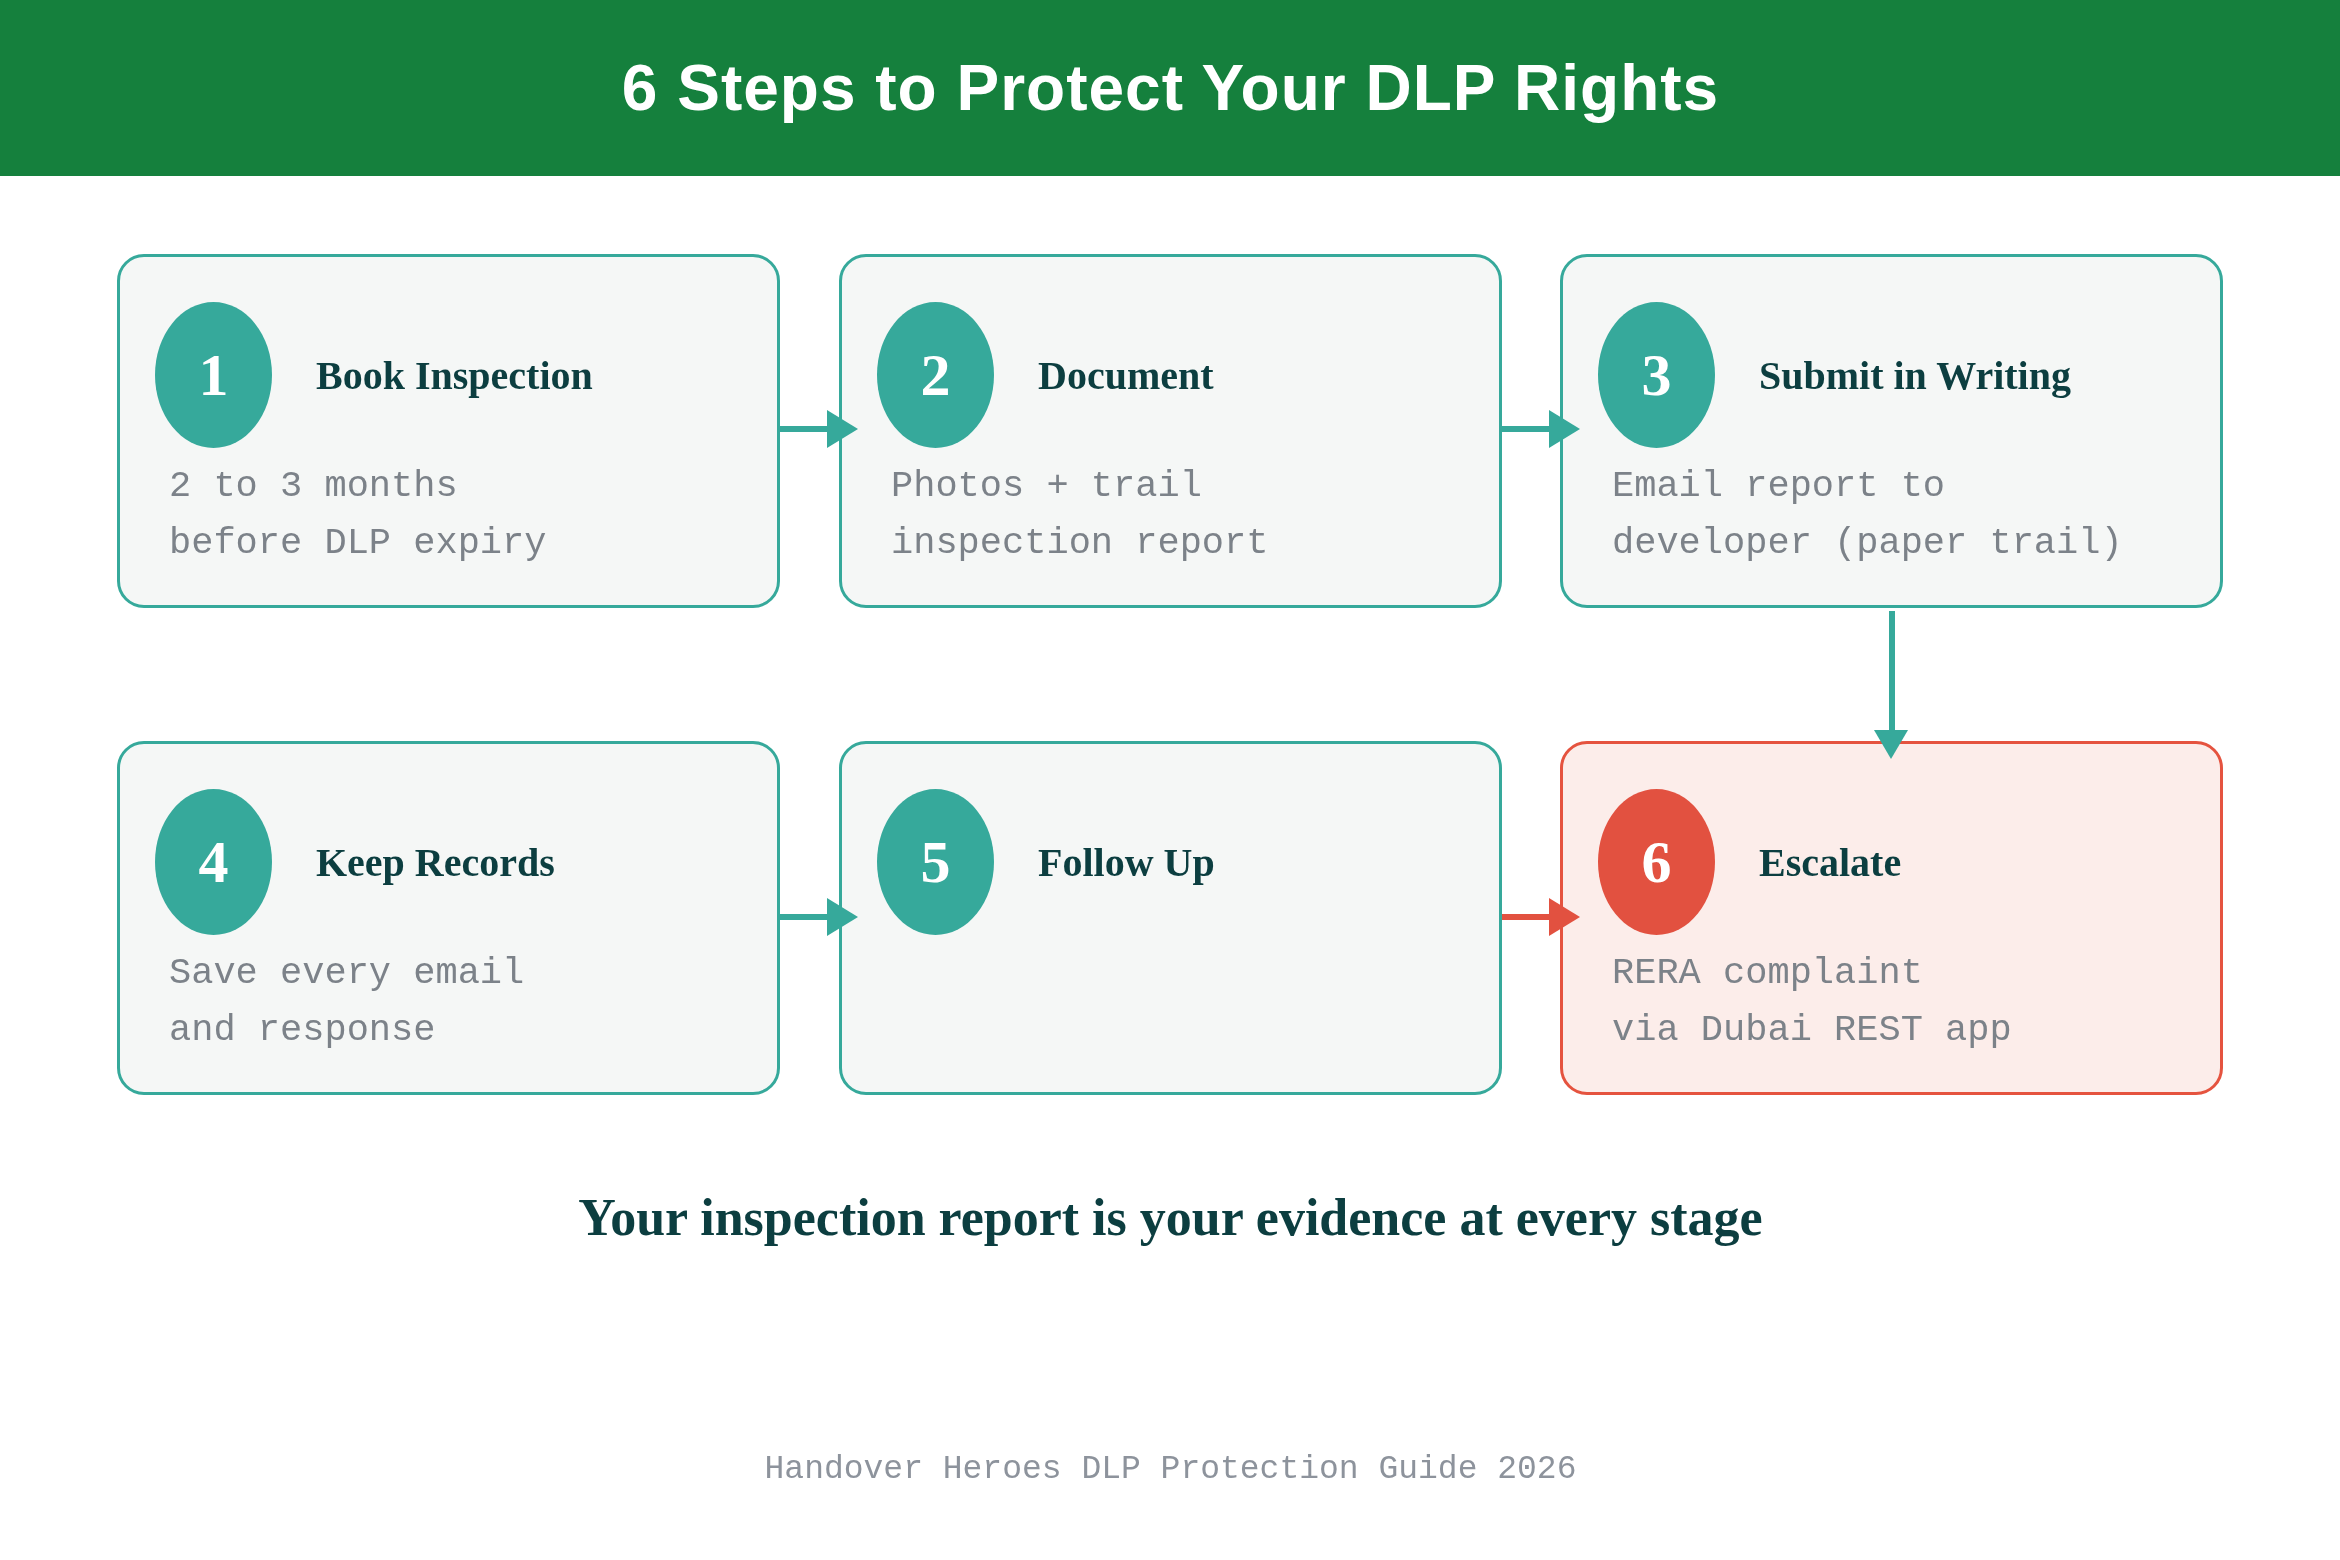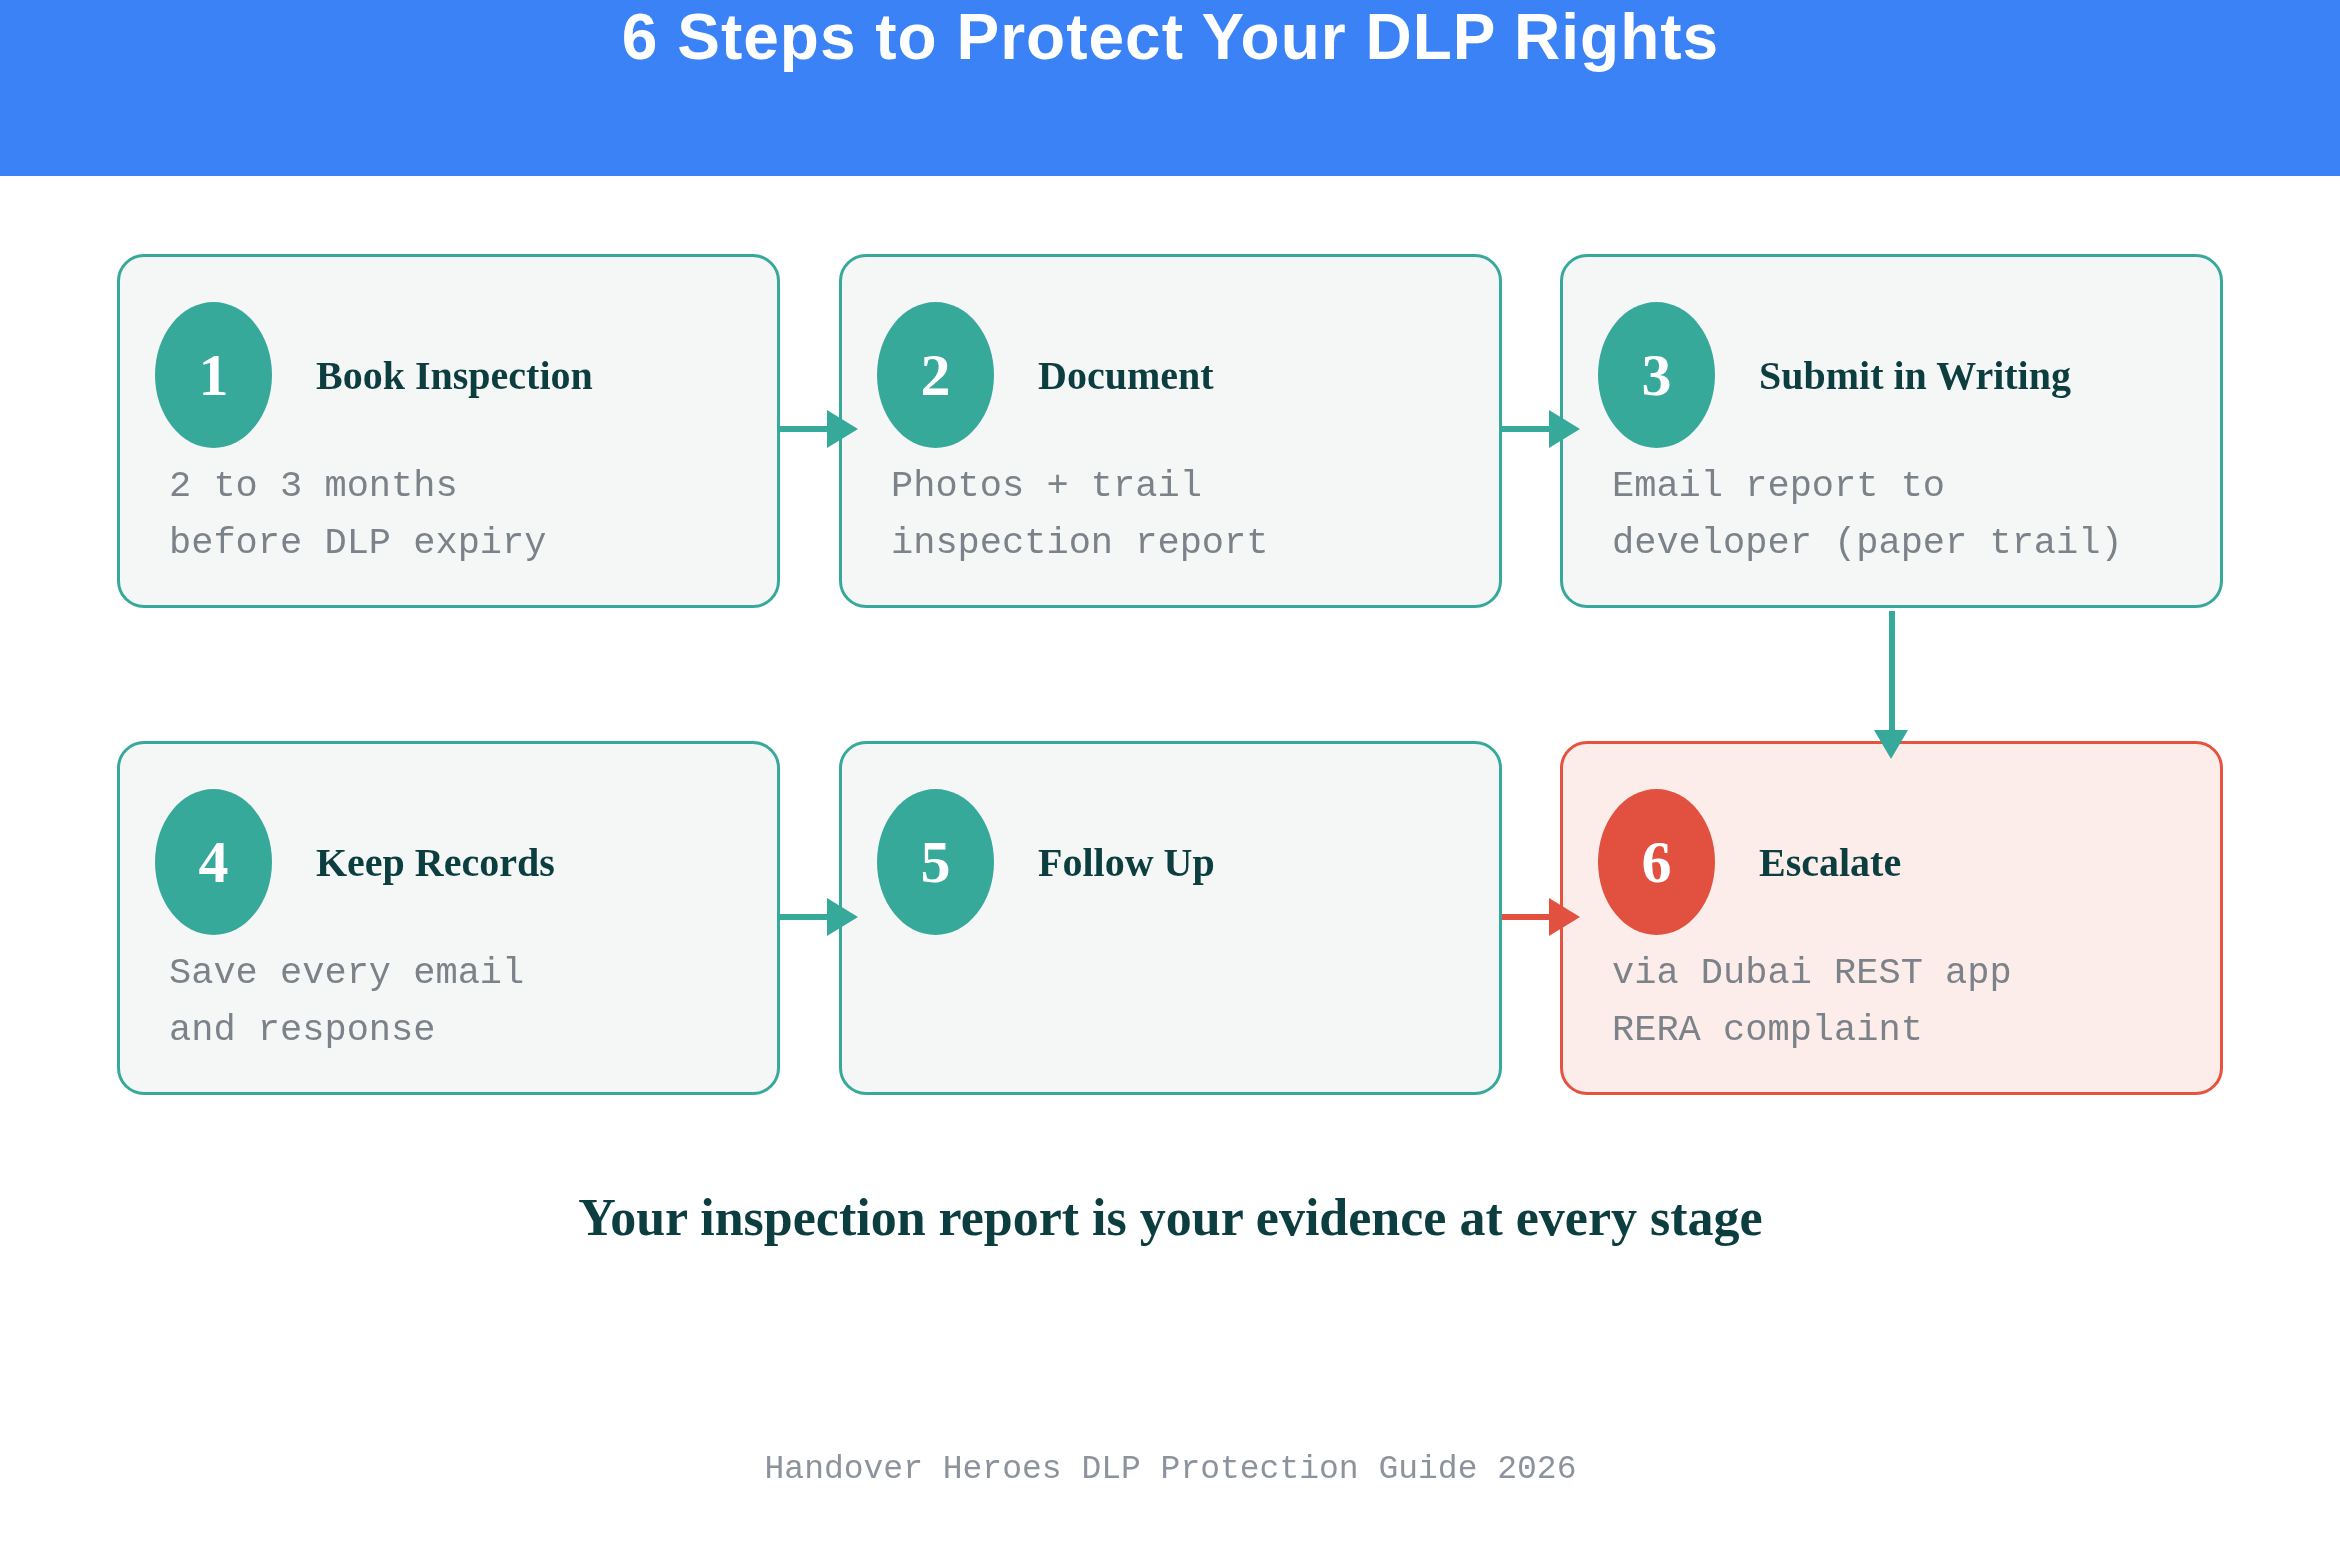--- a/index.html
+++ b/index.html
@@ -16,22 +16,23 @@
     width: 2341px;
     height: 1560px;
     background: #ffffff;
   }
 
   
   .header {
     position: absolute;
     left: 0; top: 0;
     width: 2341px; height: 176px;
-    background: #3b82f6;
+    background: #15803d;
     display: flex;
+    align-items: center;
     justify-content: center;
   }
   .header-title {
     color: #ffffff;
     font-family: "Liberation Sans", sans-serif;
     font-weight: bold;
     font-size: 64px;
     letter-spacing: 1px;
   }
 
@@ -212,22 +213,22 @@
   </div>
 
   <div class="card red" style="left:1560px; top:741px;">
     <div class="card-head">
       <div class="badge">
         <span class="badge-num">6</span>
       </div>
       <h2 class="card-title">Escalate</h2>
     </div>
     <div class="card-desc">
+      <div>RERA complaint</div>
       <div>via Dubai REST app</div>
-      <div>RERA complaint</div>
     </div>
   </div>
 
   <div class="harrow teal" style="left:780px; top:429px;">
     <div class="shaft"></div>
     <div class="head"></div>
   </div>
 
   <div class="harrow teal" style="left:1502px; top:429px;">
     <div class="shaft"></div>

